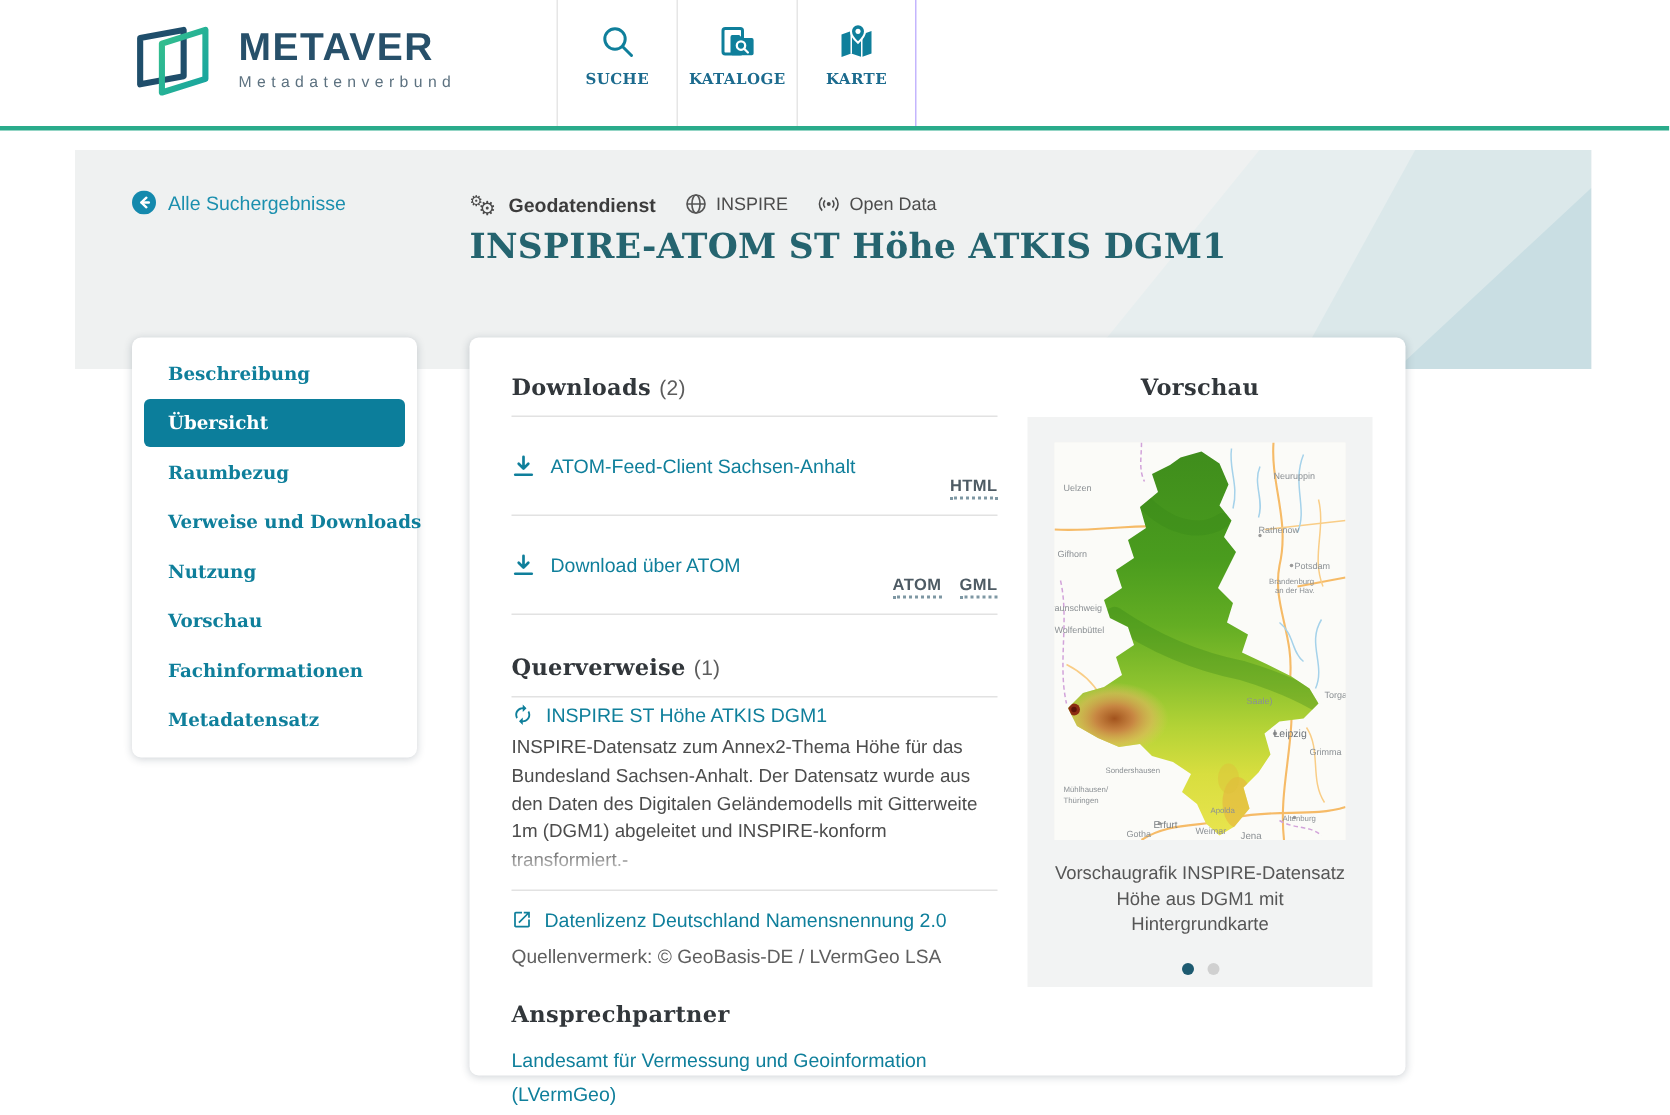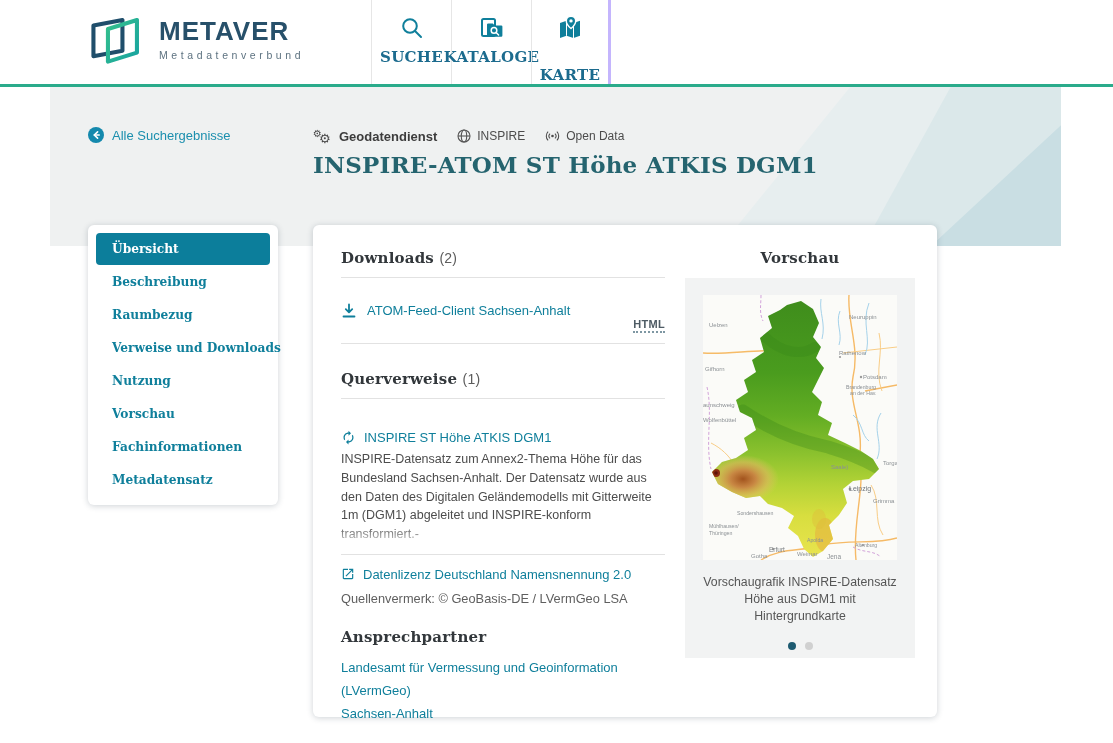--- a/index.html
+++ b/index.html
@@ -2,28 +2,28 @@
 <html><head>
 <meta charset="utf-8">
 <style>
   * { box-sizing: border-box; margin: 0; padding: 0; }
   body { background:#fff; font-family:"Liberation Sans", sans-serif; }
   .slab { font-family:"DejaVu Serif","Liberation Serif",serif; }
 
   .page { position:relative; width:1113px; height:743px; background:#fff; overflow:hidden; }
 
   
-  .header { position:absolute; top:0; left:0; right:0; height:84px; background:#fff; z-index:3; }
+  .header { position:absolute; top:0; left:0; right:0; height:100px; background:#fff; z-index:3; }
   .logo { position:absolute; left:88px; top:11px; display:flex; align-items:center; gap:13px; }
   .brand-name { font-size:26px; font-weight:800; color:#27506a; letter-spacing:1px; line-height:1; }
   .brand-sub { font-size:10.5px; letter-spacing:3.6px; color:#5d7280; margin-top:5px; }
   .nav { position:absolute; left:371px; top:0; height:84px; display:flex; }
   .nav-item { width:80px; border-left:1px solid #e6e6e6; display:flex; flex-direction:column; align-items:center; padding-top:15px; gap:7px; cursor:pointer; }
-  .nav-item:last-child { border-right:3px solid #c4b5fd;justify-content:space-between; }
-  .nav-label { font-family:"DejaVu Serif",serif; font-weight:bold; font-size:15px; color:#1c6b8e; letter-spacing:.3px; }
+  .nav-item:last-child { border-right:1px solid #c4b5fd; }
+  .nav-label { font-family:"DejaVu Serif",serif; font-weight:bold; font-size:10px; color:#1c6b8e; letter-spacing:.3px; }
   .green-rule { position:absolute; top:84px; left:0; right:0; height:3px; background:#2aab8b; z-index:3; }
 
   
   .hero { position:absolute; left:50px; top:87px; width:1011px; height:159px; background:#eff1f1; overflow:hidden; z-index:0; }
   .shape-a { position:absolute; right:0; top:0; bottom:0; width:340px; background:#e7eeef; clip-path:polygon(38% 0,100% 0,100% 100%,0% 100%); }
   .shape-b { position:absolute; right:0; top:0; bottom:0; width:230px; background:#dbe8ea; clip-path:polygon(52% 0,100% 0,100% 100%,14% 100%); }
   .shape-c { position:absolute; right:0; top:0; bottom:0; width:130px; background:#c9dee3; clip-path:polygon(0 100%,100% 24%,100% 100%); }
   .breadcrumb { position:absolute; left:38px; top:40px; display:flex; align-items:center; gap:8px; cursor:pointer; }
   .breadcrumb-label { font-size:13px; color:#1b8fae; }
   .meta-row { position:absolute; left:263px; top:40px; display:flex; align-items:center; gap:8px; }
@@ -45,21 +45,21 @@
   h2.section { font-family:"DejaVu Serif",serif; font-size:15px; color:#32373b; font-weight:bold; letter-spacing:.2px; }
   h2.section .count { color:#5c5c5c; font-weight:normal; font-family:"Liberation Sans",sans-serif; font-size:14px; }
   .rule { border-top:1px solid #e2e2e2; margin-top:10px; }
 
   .dl-row { display:flex; align-items:center; padding:10px 0; border-bottom:1px solid #e2e2e2; }
   .dl-label { flex:1; font-size:13px; color:#0f7f9b; margin-left:10px; cursor:pointer; }
   .formats { display:flex; gap:12px; }
   .fmt { font-size:11px; font-weight:bold; color:#4e5b64; border-bottom:2px dotted #7e97a3; padding-bottom:1px; letter-spacing:.3px; cursor:pointer;margin-top:30px; }
 
   .xref-head { margin-top:26px; }
-  .xref-link-row { display:flex; align-items:center; gap:8px; margin:31px 0 5px; cursor:pointer; }
+  .xref-link-row { display:flex; align-items:center; gap:8px; margin:4px 0 5px; cursor:pointer; }
   .xref-link { font-size:13px; color:#0f7f9b; }
   .xref-desc-wrap { position:relative; }
   .xref-desc { font-size:12.5px; color:#4c4c4c; line-height:1.5; }
   .xref-desc-wrap::after { content:""; position:absolute; left:0; right:0; bottom:0; height:19px;
       background:linear-gradient(rgba(255,255,255,0), rgba(255,255,255,.8)); pointer-events:none; }
 
   .terms-head { margin-top:17px; }
   .link-row { display:flex; align-items:center; gap:8px; margin-top:12px; cursor:pointer; }
   .link-text { font-size:13px; color:#0f7f9b; }
   .attribution { font-size:12.8px; color:#5f5f5f; margin-top:9px; }
@@ -182,22 +182,22 @@
           </svg>
         </span>
         <span class="meta-tag">Open Data</span>
       </span>
     </div>
 
     <h1 class="page-title slab">INSPIRE-ATOM ST Höhe ATKIS DGM1</h1>
   </div>
 
   <nav class="card sidebar">
+    <a class="side-item">Beschreibung</a>
     <a class="side-item active">Übersicht</a>
-    <a class="side-item">Beschreibung</a>
     <a class="side-item">Raumbezug</a>
     <a class="side-item">Verweise und Downloads</a>
     <a class="side-item">Nutzung</a>
     <a class="side-item">Vorschau</a>
     <a class="side-item">Fachinformationen</a>
     <a class="side-item">Metadatensatz</a>
   </nav>
 
   <div class="card main-card">
 
@@ -212,20 +212,33 @@
       <div class="dl-row">
         <span class="icon">
           <svg width="16" height="16" viewBox="0 0 16 16" fill="none" stroke="#0f7f9b" stroke-width="1.8" stroke-linecap="round" stroke-linejoin="round">
             <path d="M8 1.5 v7.5 M4.8 6.2 L8 9.4 l3.2-3.2"></path>
               <path d="M2.5 13.5 h11"></path>
           </svg>
         </span>
         <span class="dl-label">ATOM-Feed-Client Sachsen-Anhalt</span>
         <span class="formats">
           <span class="fmt">HTML</span>
+        </span>
+      </div>
+      <div class="dl-row">
+        <span class="icon">
+          <svg width="16" height="16" viewBox="0 0 16 16" fill="none" stroke="#0f7f9b" stroke-width="1.8" stroke-linecap="round" stroke-linejoin="round">
+            <path d="M8 1.5 v7.5 M4.8 6.2 L8 9.4 l3.2-3.2"></path>
+              <path d="M2.5 13.5 h11"></path>
+          </svg>
+        </span>
+        <span class="dl-label">Download über ATOM</span>
+        <span class="formats">
+          <span class="fmt">ATOM</span>
+          <span class="fmt">GML</span>
         </span>
       </div>
 
       <h2 class="section xref-head">
         <span>Querverweise</span>
         <span class="count">(1)</span>
       </h2>
       <div class="rule"></div>
 
       <div class="xref-link-row">

